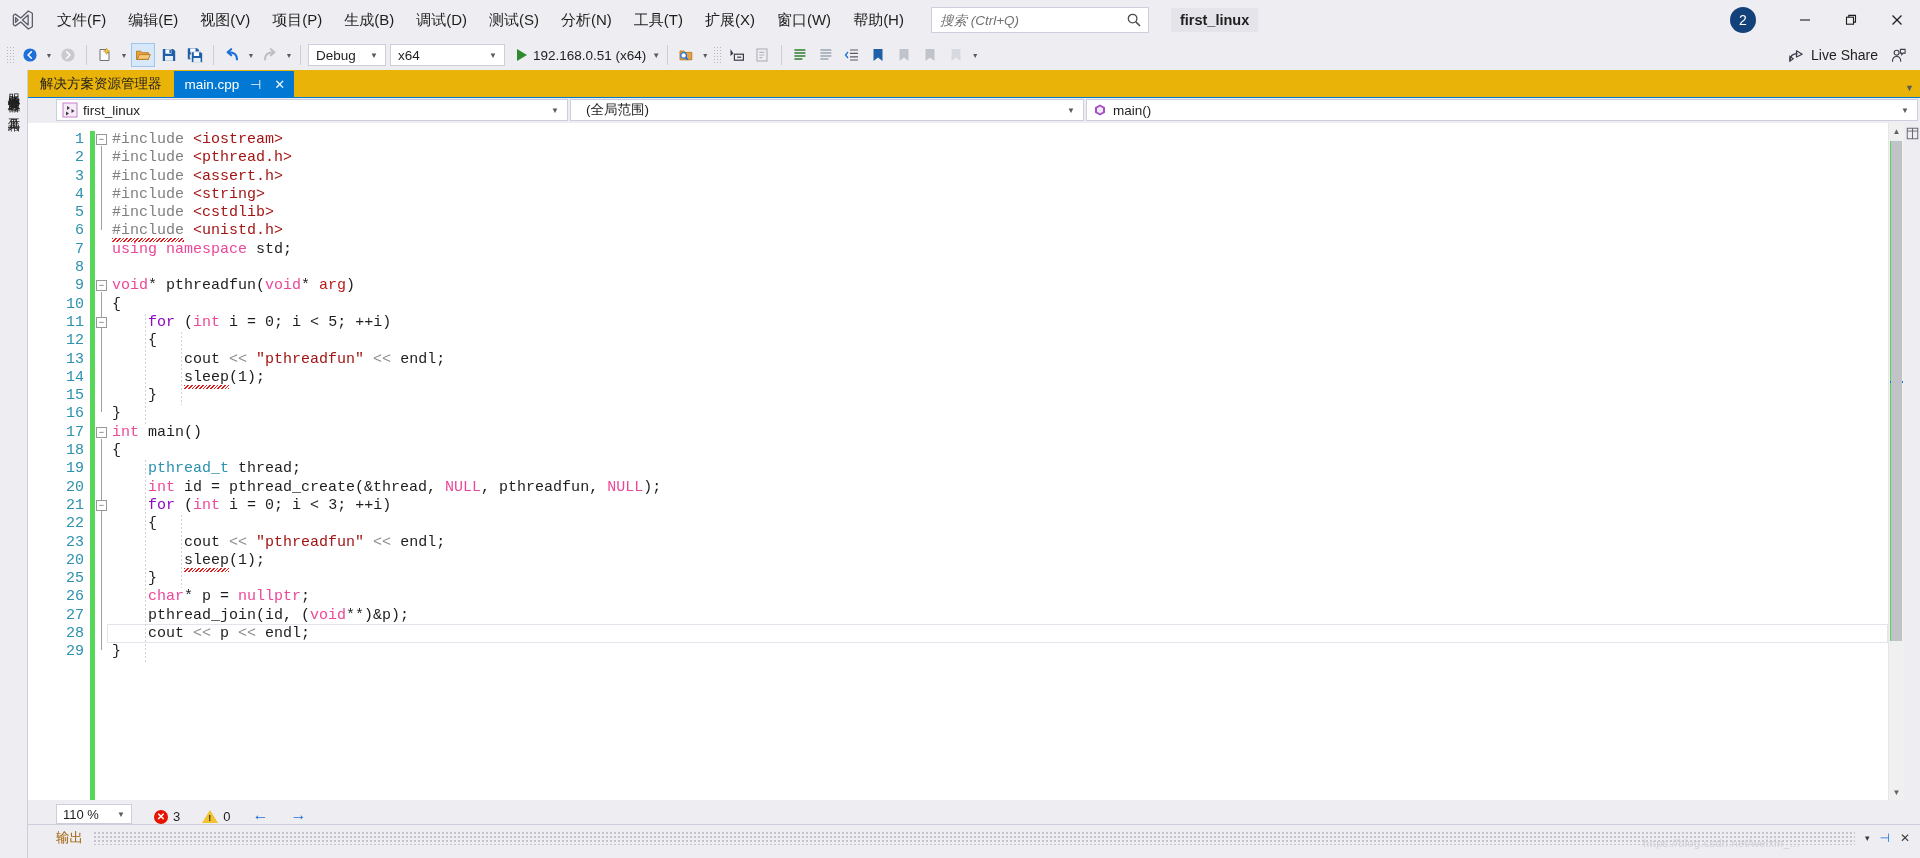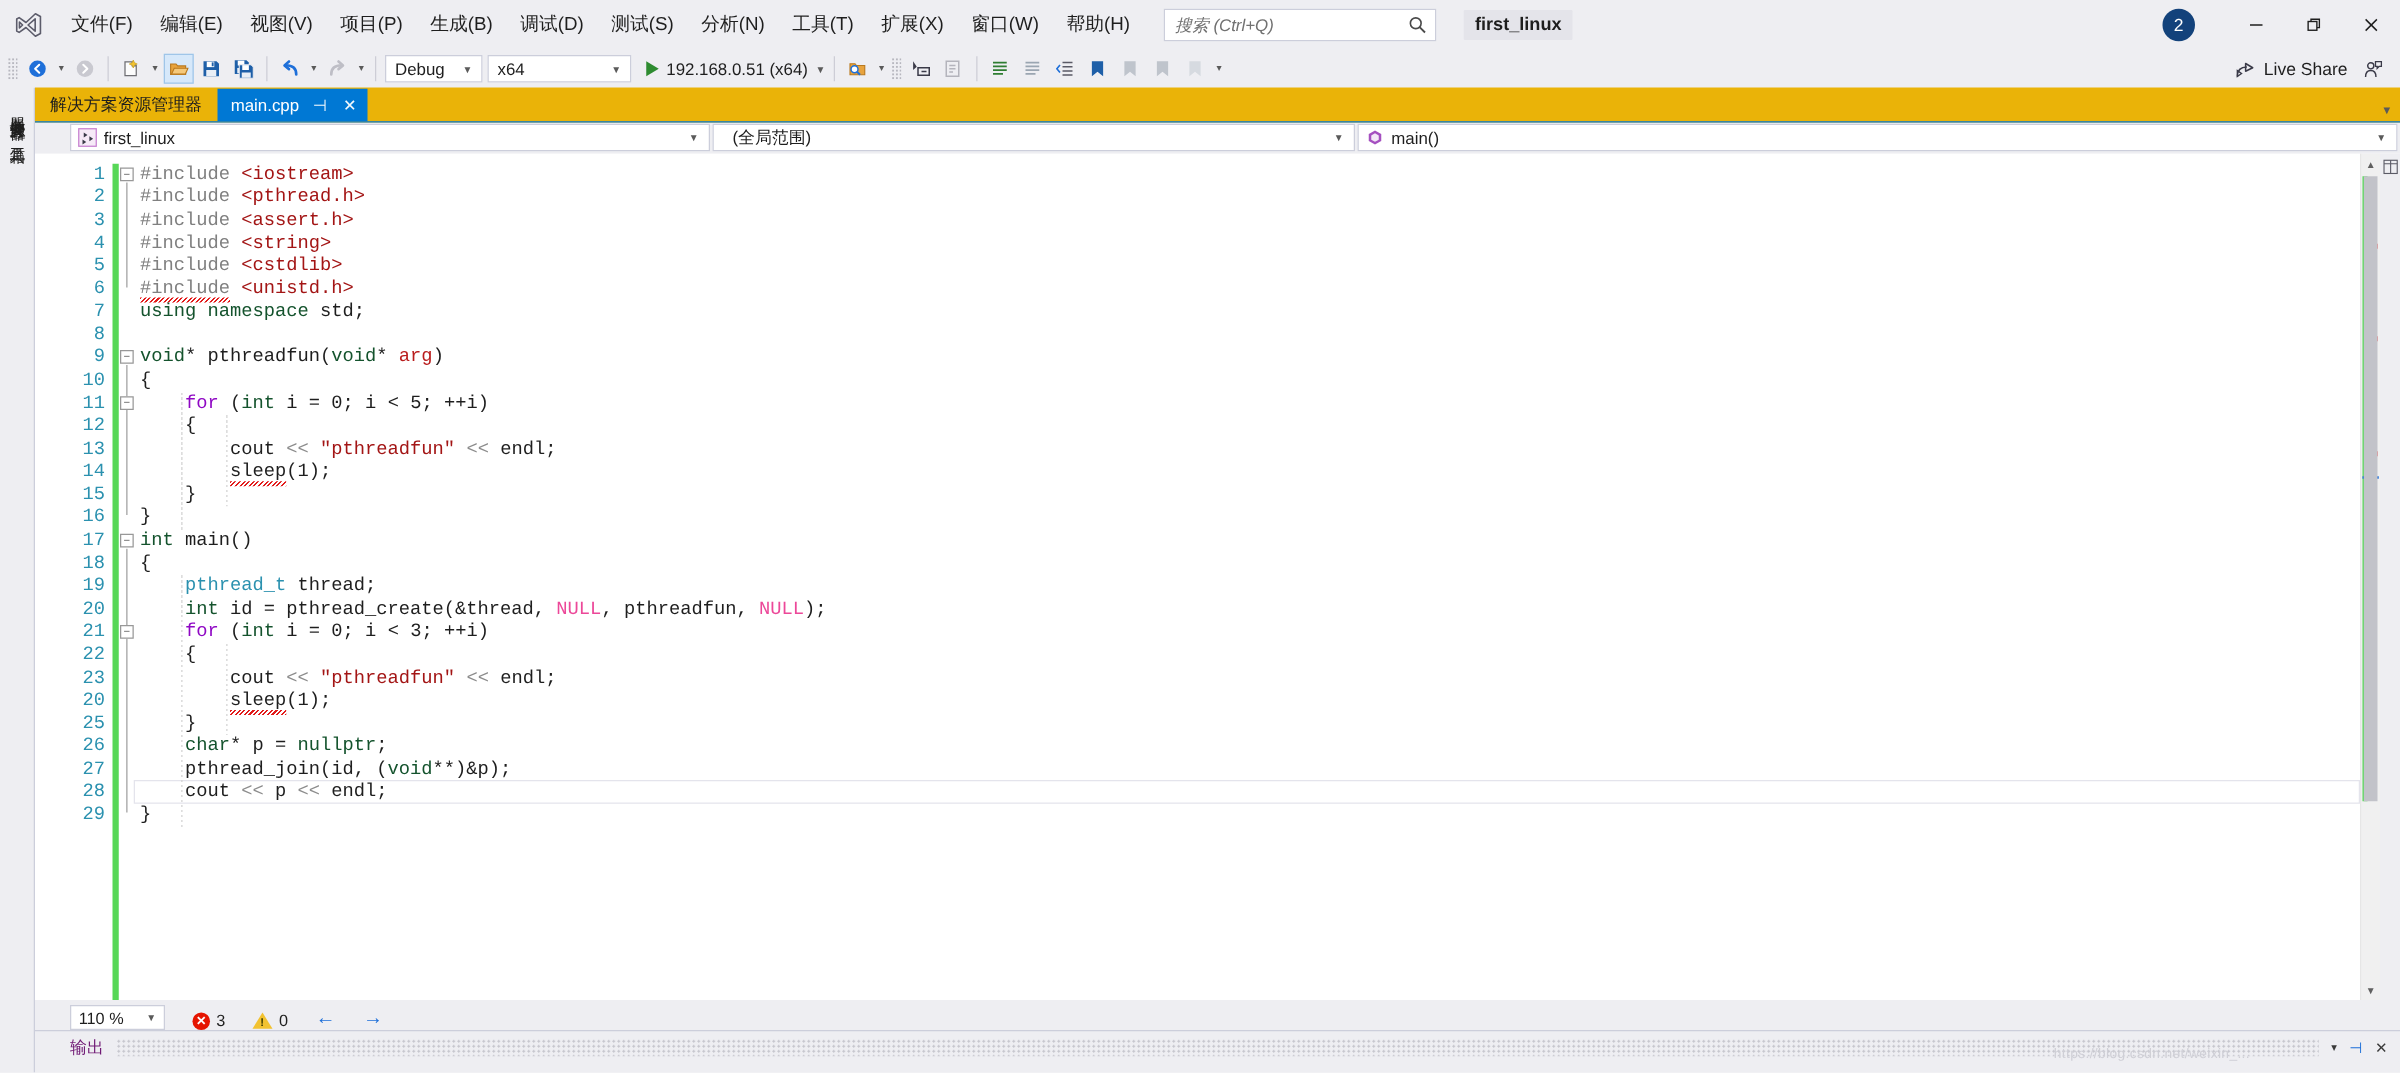--- a/index.html
+++ b/index.html
@@ -167,21 +167,21 @@
     flex: 1; position: relative; padding-top: 8px; min-width: 0;
     font-family: "Liberation Mono", monospace; font-size: 15px; line-height: 18.3px;
     color: #1E1E1E; white-space: pre;
   }
   .cline { height: 18.3px; position: relative; padding-left: 3px; }
   .cline.current {
     border: 1px solid #E4E4EC; margin-left: -2px; padding-left: 4px;
     height: 19px; margin-top: -1px;
   }
   
-  .k  { color: #14532d; }           
+  .k  { color: #ec4899; }           
   .kc { color: #8F08C4; }           
   .pp { color: #808080; }           
   .inc{ color: #A31515; }           
   .str{ color: #A31515; }           
   .op { color: #8C8C8C; }           
   .ty { color: #2B91AF; }           
   .mac{ color: #ec4899; }           
   .fn { color: #1E1E1E; }
   .pa { color: #b91c1c; }           
   .num{ color: #1E1E1E; }
@@ -248,21 +248,21 @@
   .warn-ico { width: 0; height: 0; border-left: 8px solid transparent; border-right: 8px solid transparent; border-bottom: 13px solid #F2C230; position: relative; }
   .warn-ico::after { content: "!"; position: absolute; left: -2px; top: 3px; font-size: 9px; color: #3A3A00; font-weight: bold; }
   .nav-arrow { font-size: 16px; color: #1E6FD9; margin-left: 22px; }
 
   
   .outpane {
     height: 26px; flex: 0 0 26px; background: #EEEEF2; display: flex;
     align-items: center; padding-left: 28px; position: relative;
     border-top: 1px solid #CCCEDB;
   }
-  .outpane-title { font-size: 13.5px; color: #701a75; white-space: nowrap; }
+  .outpane-title { font-size: 13.5px; color: #a16207; white-space: nowrap; }
   .out-grip {
     flex: 1; height: 14px; margin: 0 10px; opacity: .5;
     background-image: radial-gradient(#9A9AA5 0.8px, transparent 0.9px);
     background-size: 4px 4px;
   }
   .out-btns { display: flex; align-items: center; gap: 10px; padding-right: 10px; color: #3A3A3A; }
   .watermark {
     position: absolute; right: 120px; bottom: 1px; font-size: 11px;
     color: #CFCFD6; white-space: nowrap; letter-spacing: .3px;
   }

